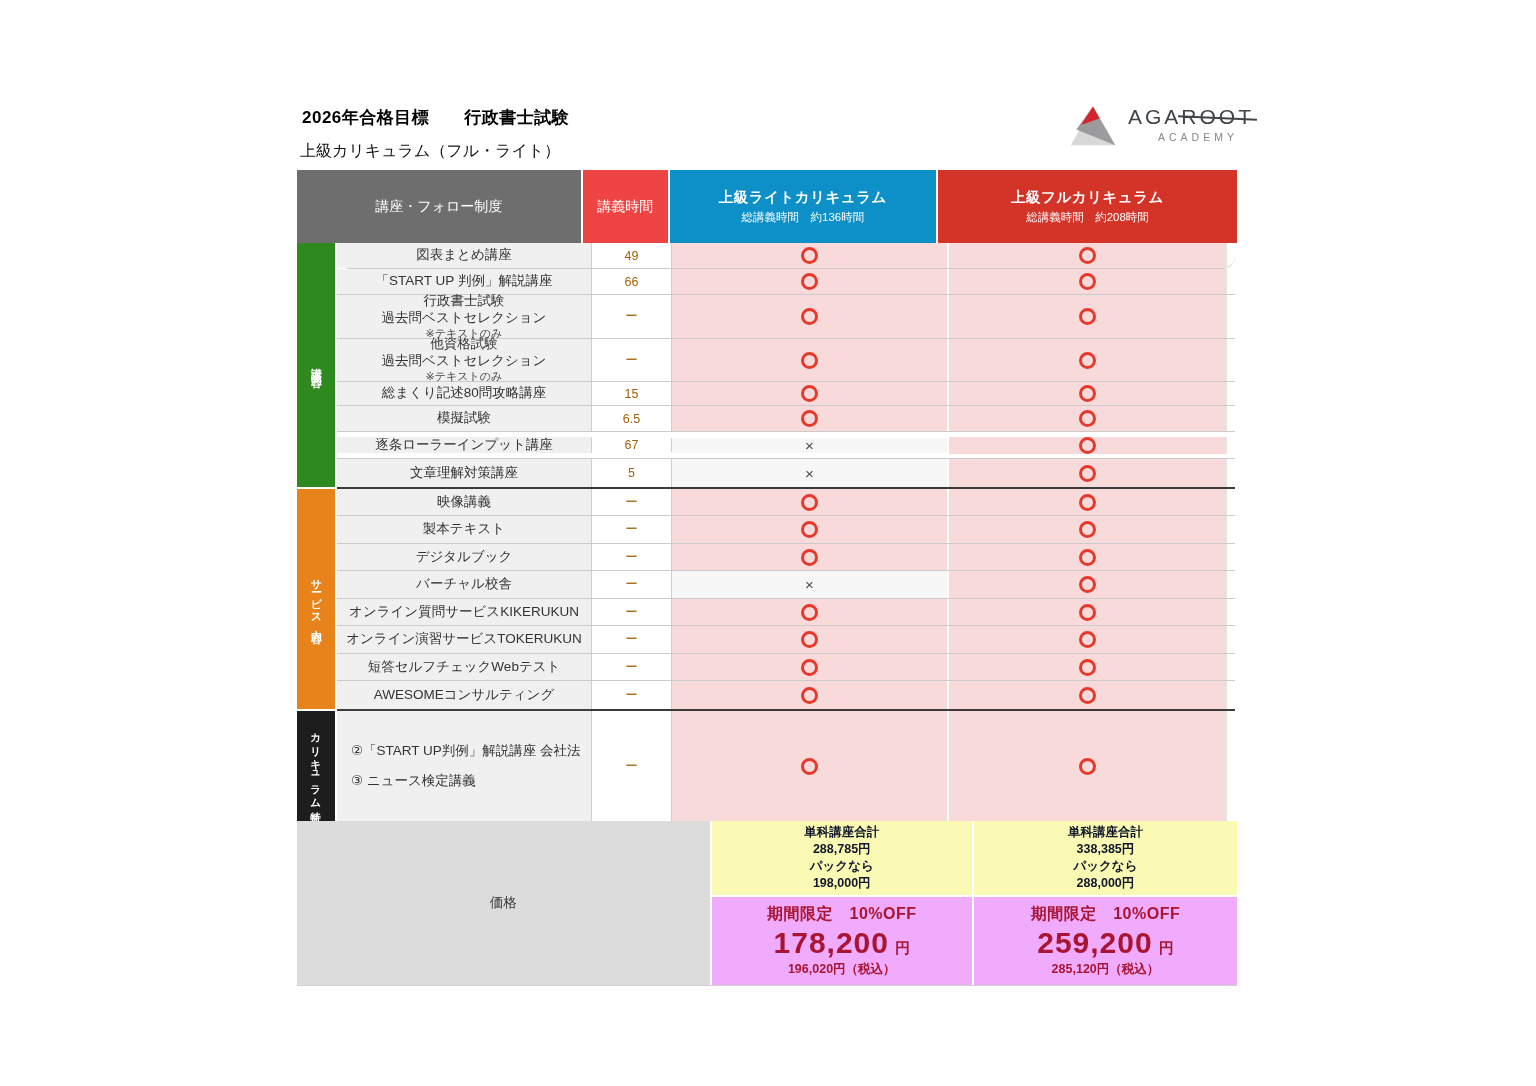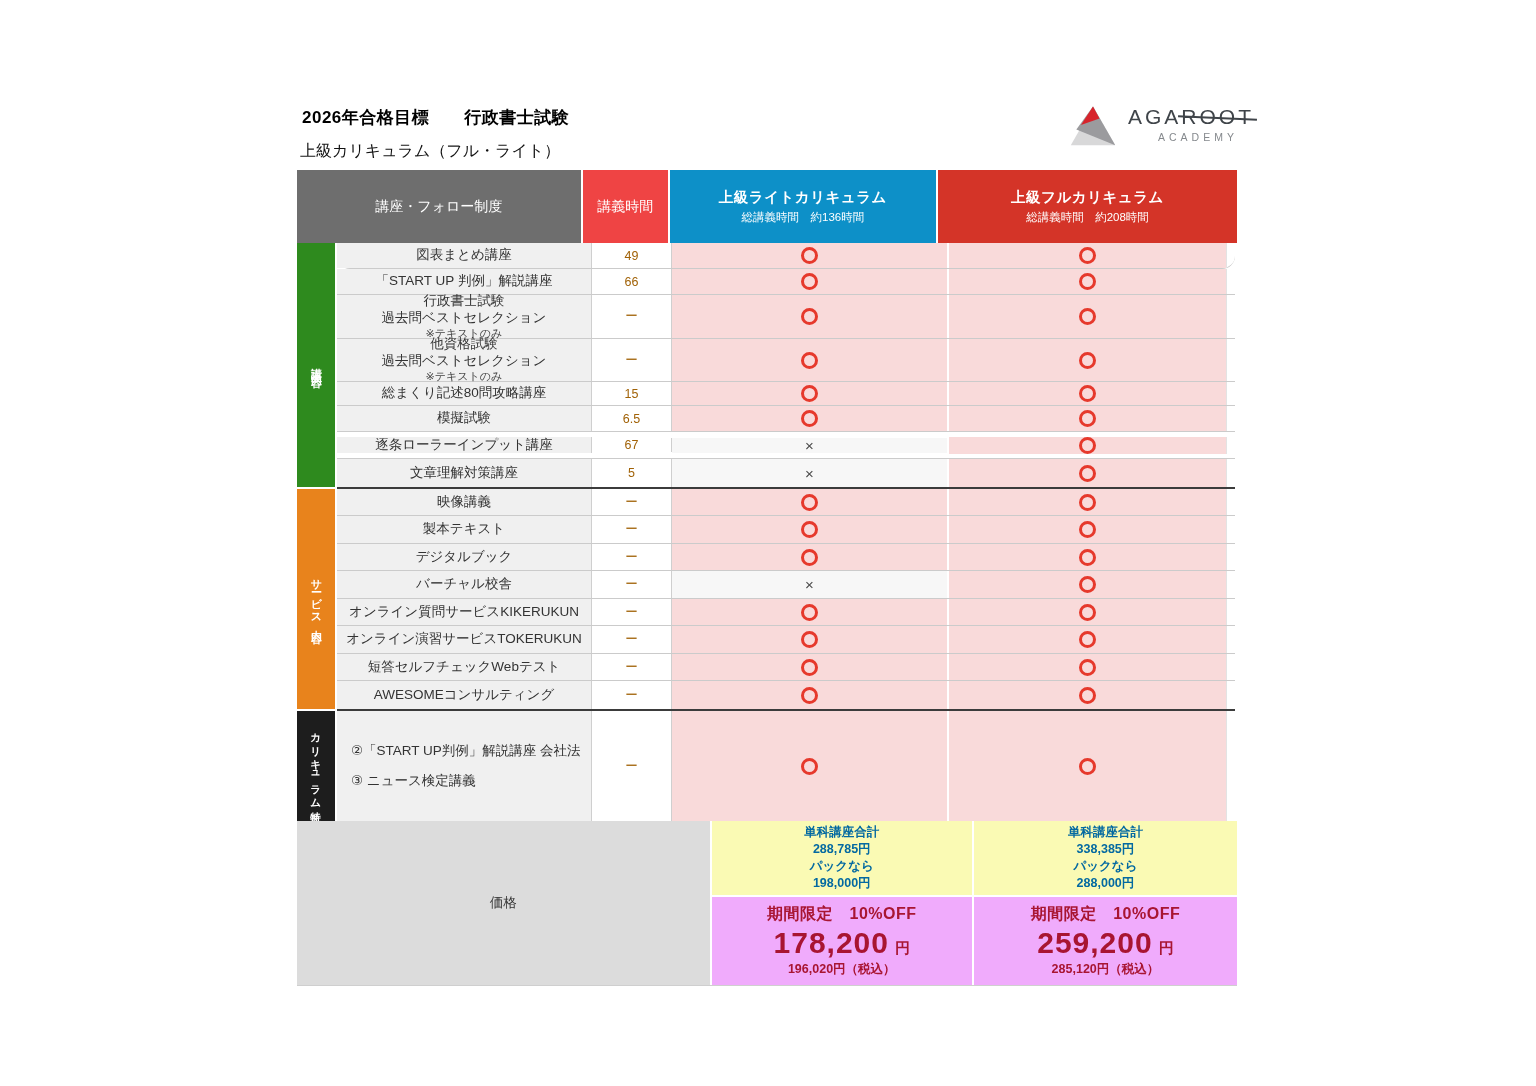--- a/index.html
+++ b/index.html
@@ -60,21 +60,21 @@
   
   .bonuscell { align-items:flex-start; justify-content:center; padding:10px 8px 10px 14px; }
   .bonuscell .labelline { text-align:left; font-size:13.5px; line-height:1.3; margin:6px 0; }
 
   
   .pricewrap { display:flex; height:165px; border-bottom:1px solid #cfcfcf; }
   .pricelabel { width:438px; background:#dcdcdc; border-right:2px solid #fff; display:flex; align-items:center; justify-content:center; font-size:13.5px; color:#333; }
   .pricecol { width:277px; display:flex; flex-direction:column; }
   .pricecol.full { width:278px; }
   .pricecol.light { border-right:2px solid #fff; }
-  .sumcell { height:76px; background:#fafab4; border-bottom:2px solid #fff; display:flex; flex-direction:column; align-items:center; justify-content:center; color:#0369a1; }
+  .sumcell { height:76px; background:#fafab4; border-bottom:2px solid #fff; display:flex; flex-direction:column; align-items:center; justify-content:center; color:#0f172a; }
   .sumcell div { font-size:12.5px; font-weight:bold; line-height:1.35; }
   .promocell { flex:1; background:#f0abfc; display:flex; flex-direction:column; align-items:center; justify-content:center; color:var(--c-price,#a81532); }
   .promo-line { font-size:16px; font-weight:bold; letter-spacing:.5px; }
   .big-line { display:flex; align-items:baseline; margin-top:1px; }
   .big-num { font-size:30px; font-weight:bold; letter-spacing:1px; }
   .big-unit { font-size:15px; font-weight:bold; margin-left:6px; }
   .tax-line { font-size:12.5px; font-weight:bold; margin-top:1px; }
 </style>
 </head>
 <body>

